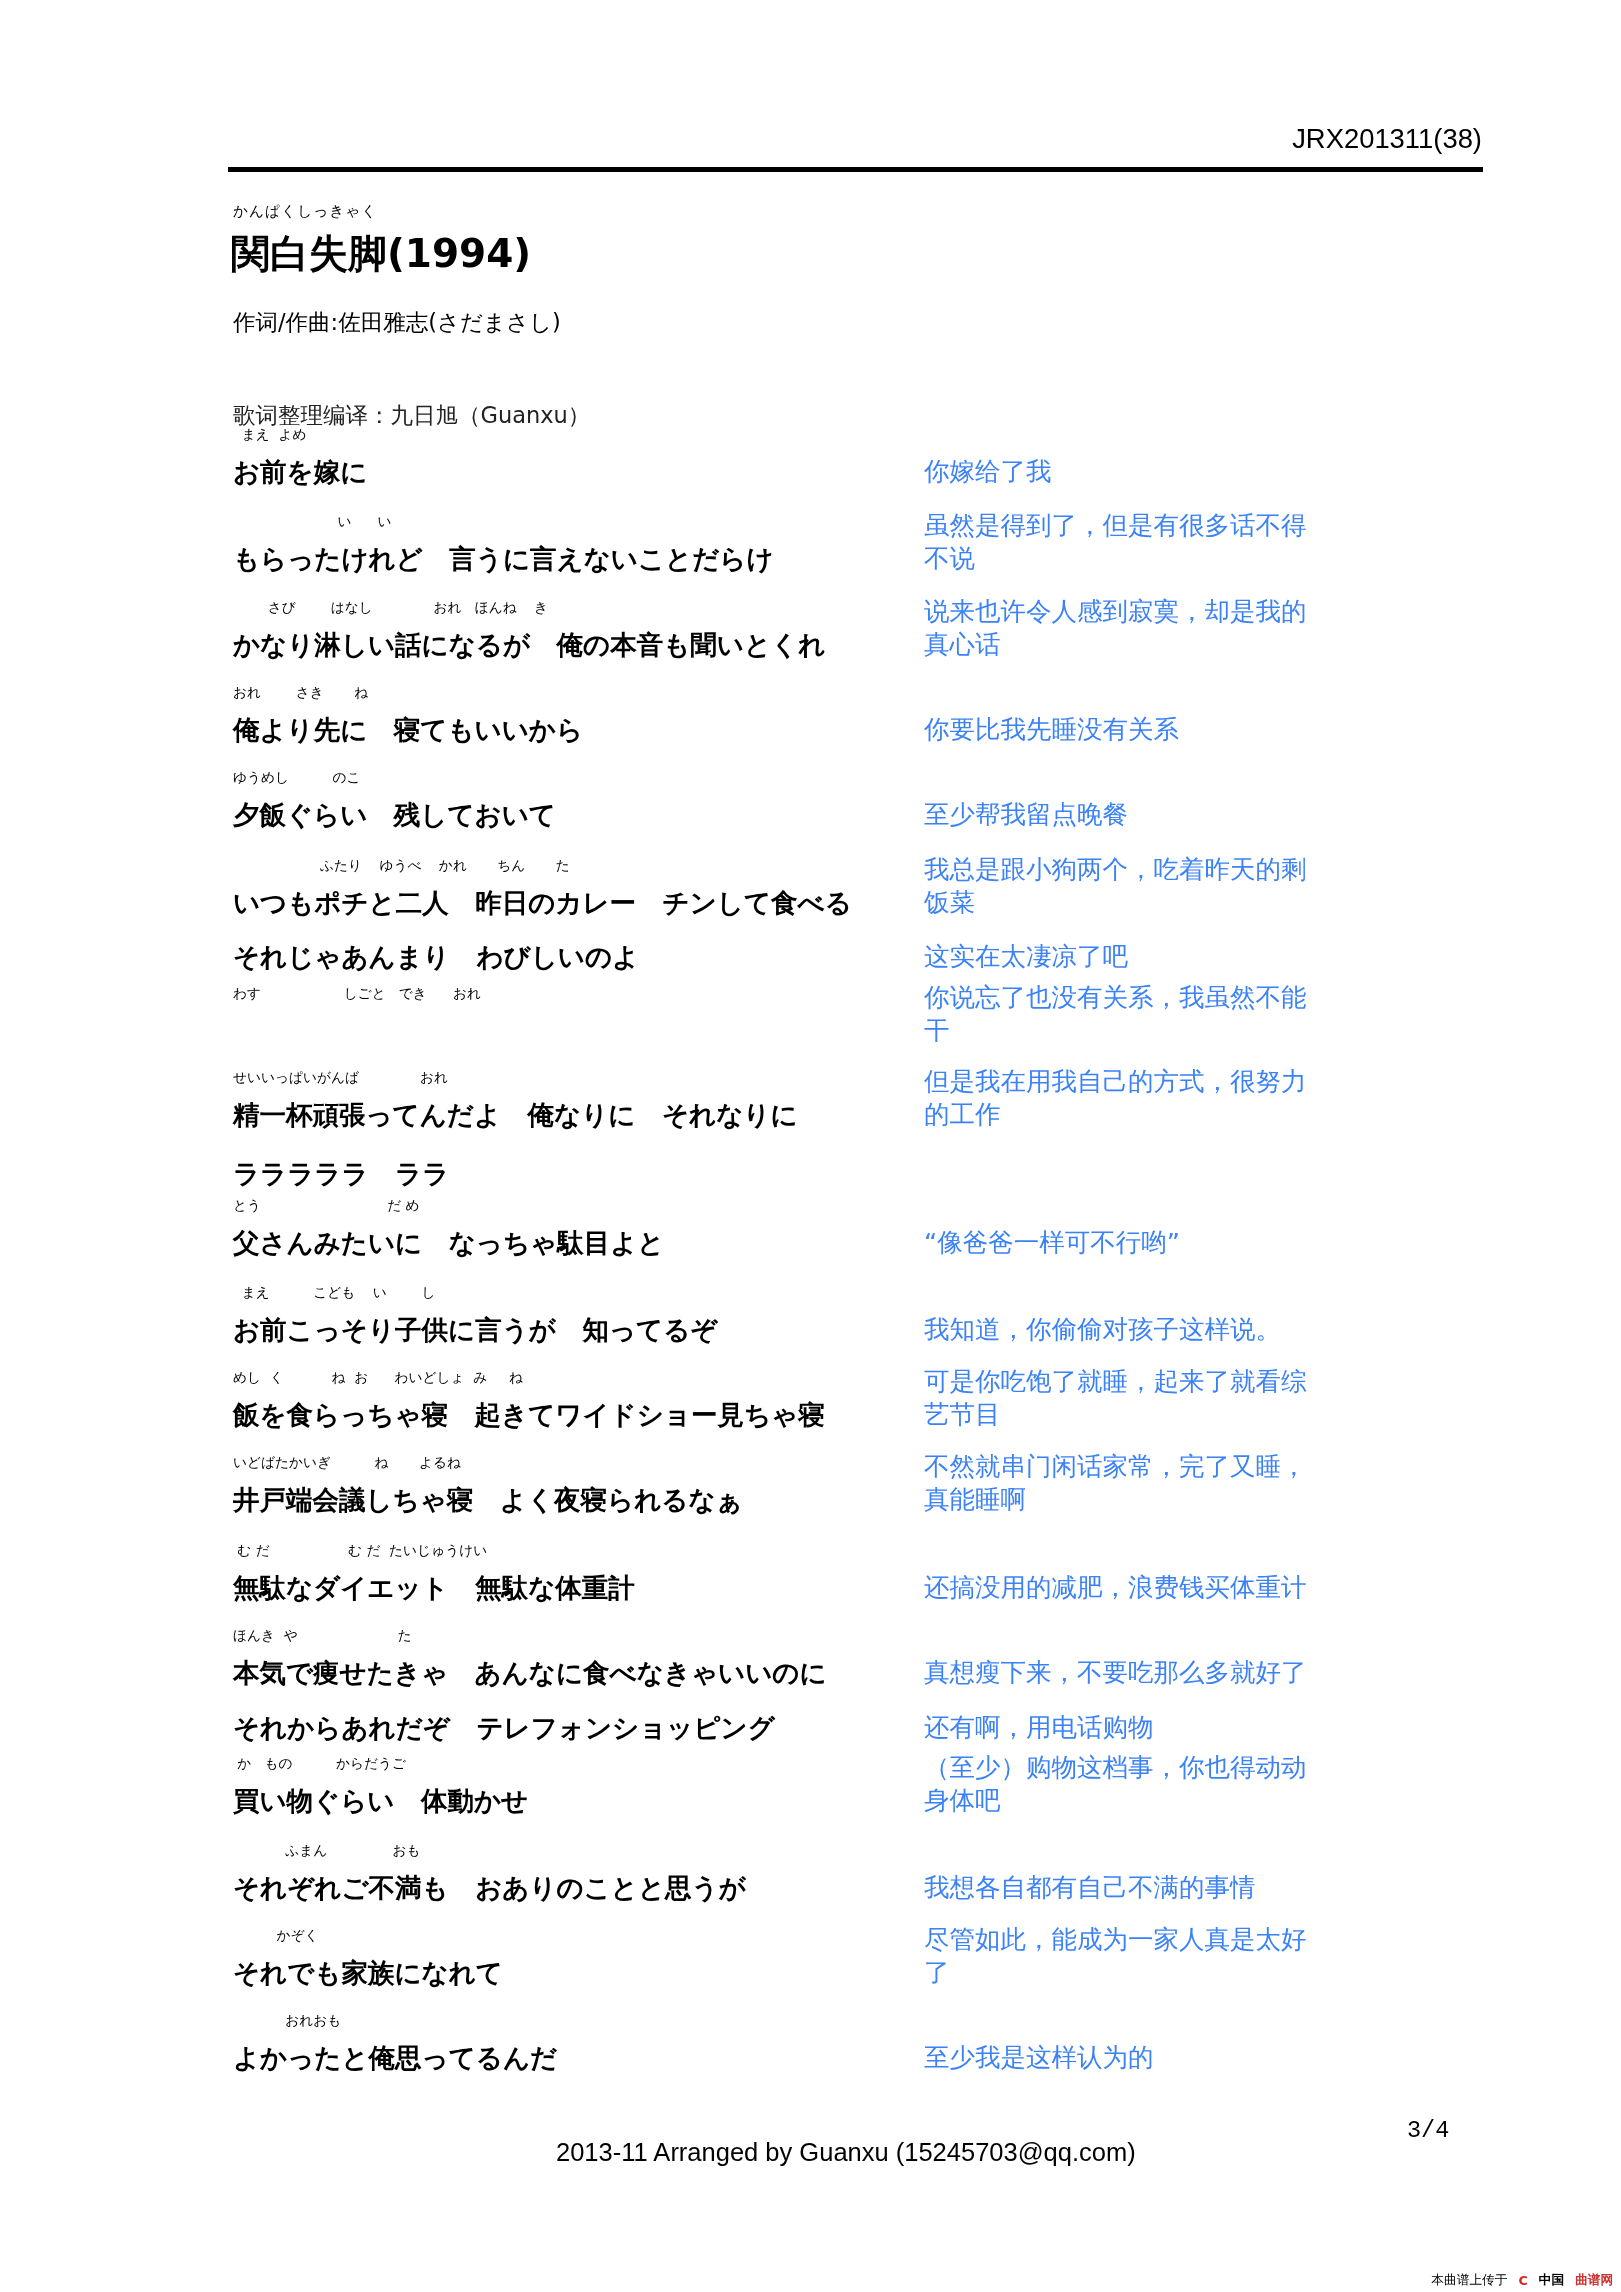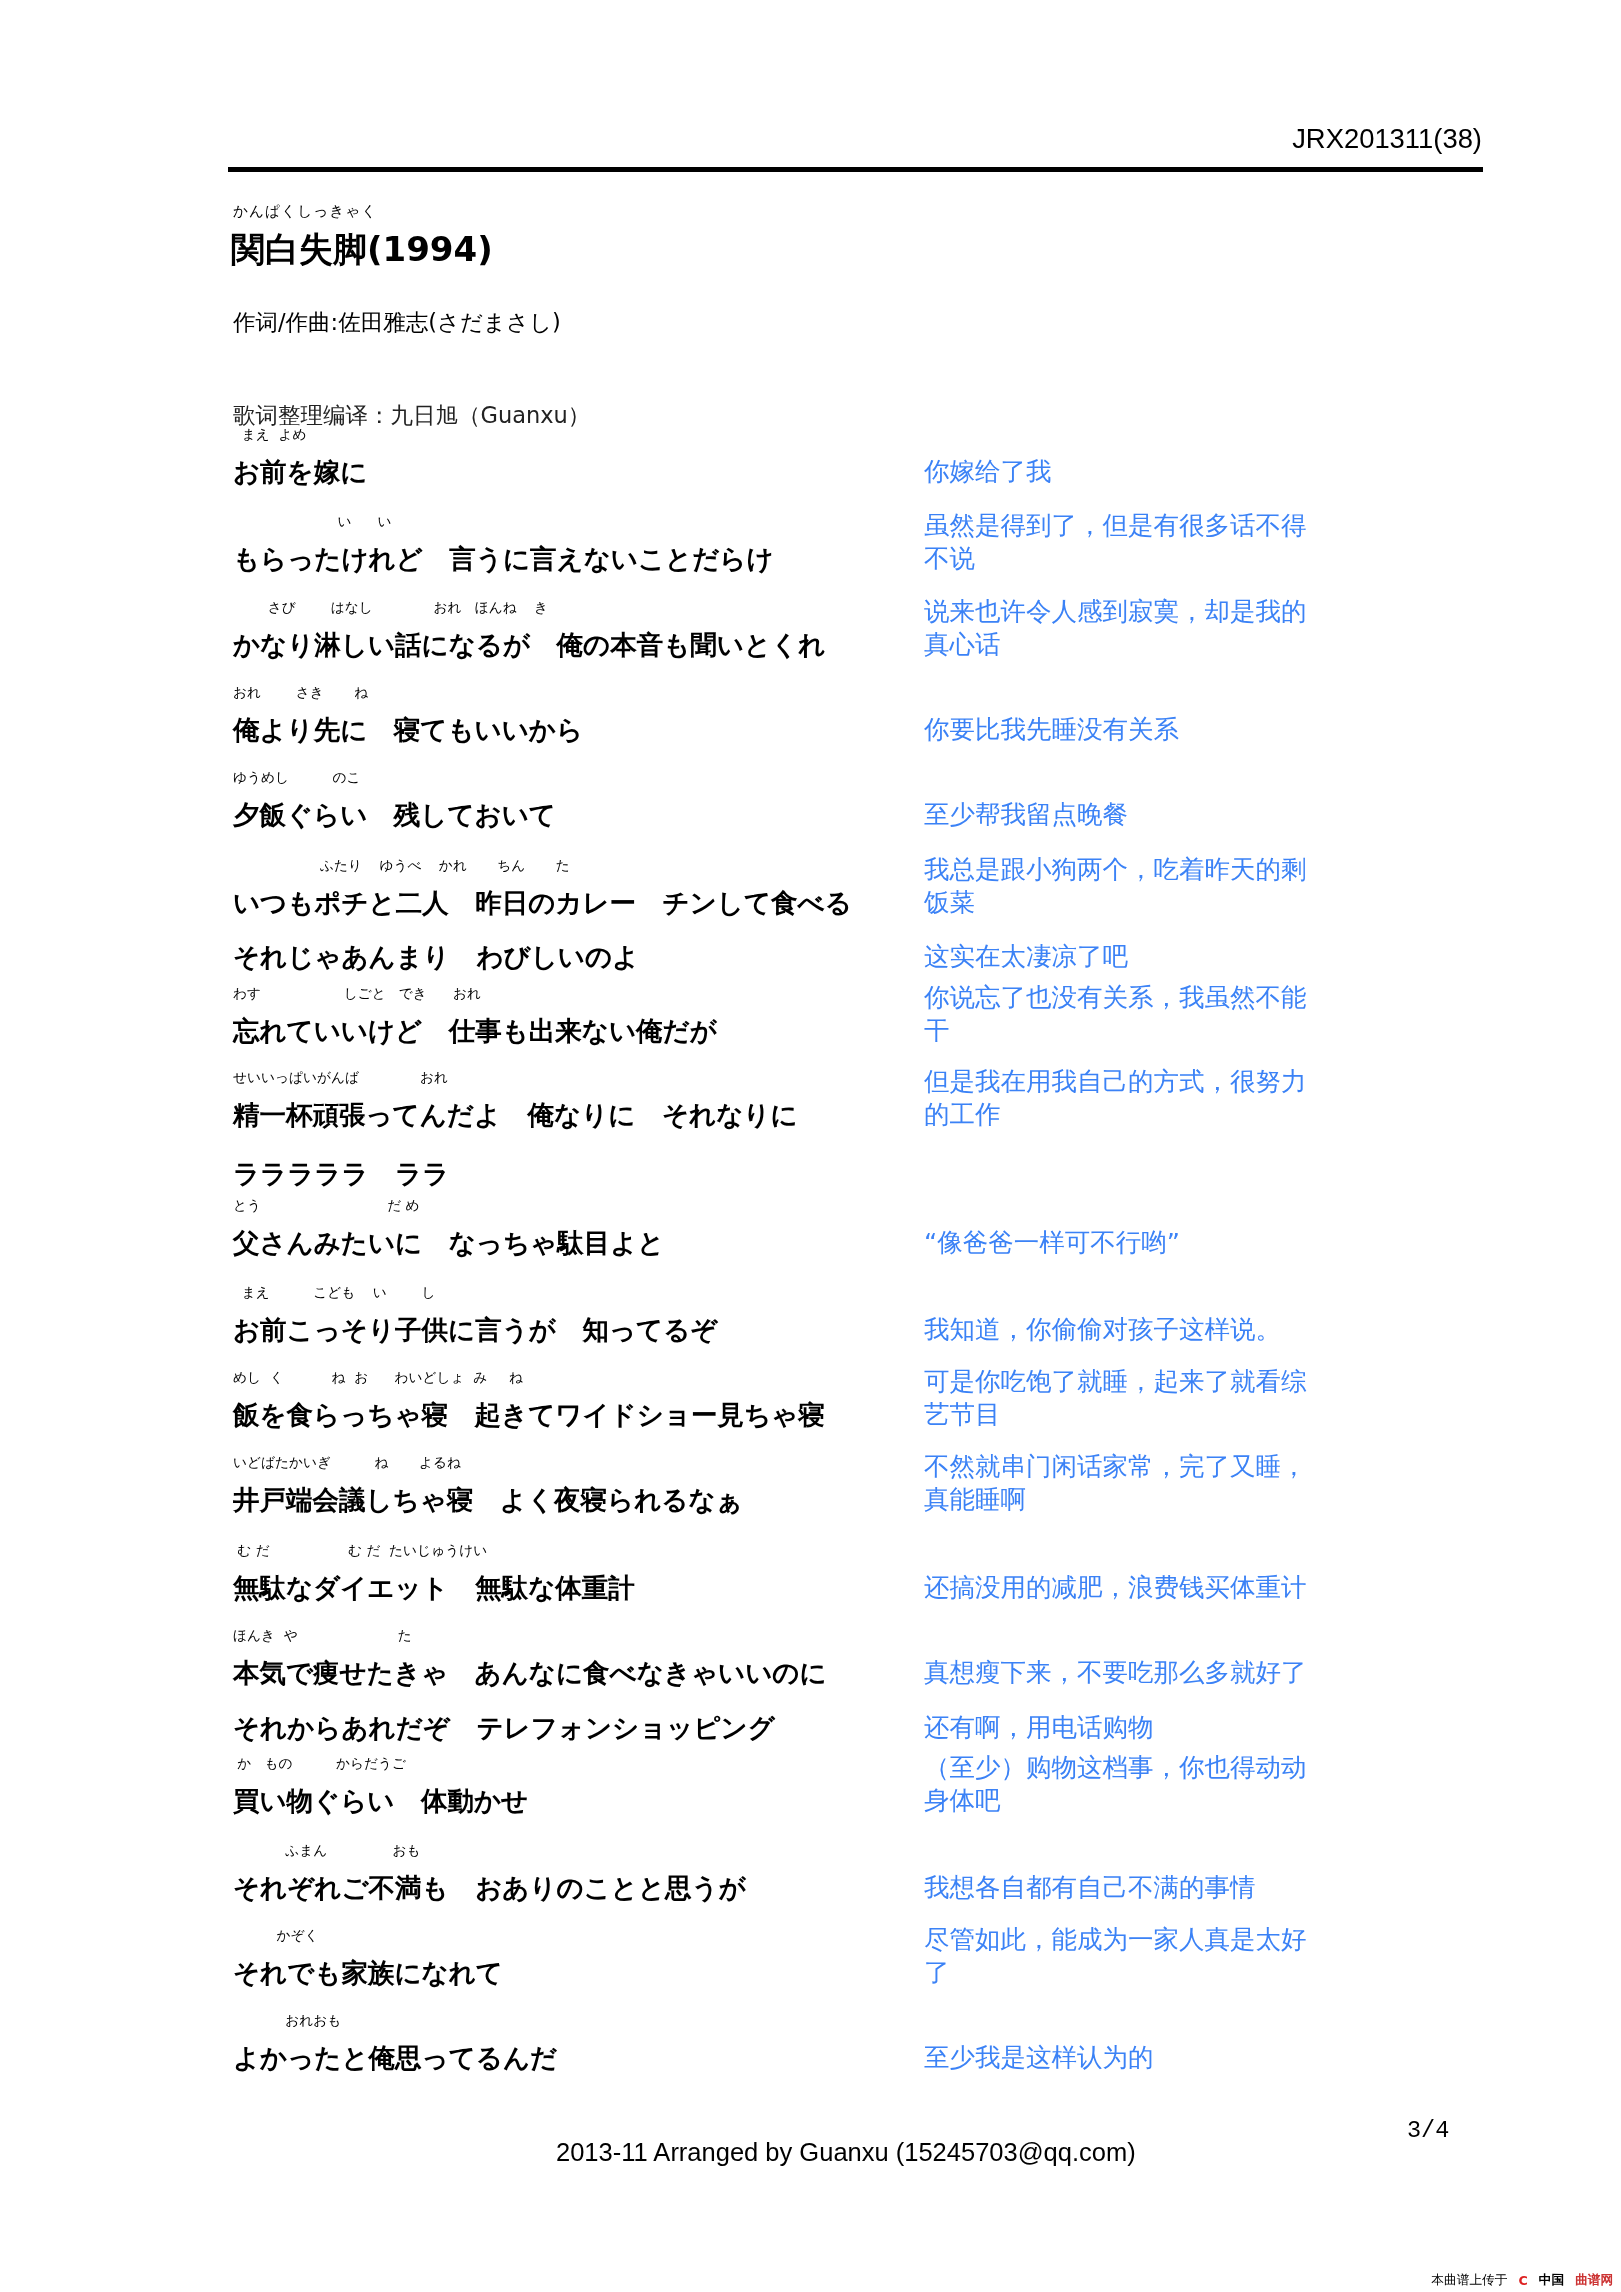--- a/index.html
+++ b/index.html
@@ -1,21 +1,21 @@
 <!DOCTYPE html>
 <html><head>
 <meta charset="utf-8">
 <style>
   html,body{margin:0;padding:0;background:#fff;}
   body{width:1621px;height:2293px;position:relative;overflow:hidden;color:#000;font-family:"DejaVu Sans",sans-serif;}
   .abs{position:absolute;white-space:nowrap;}
   .docid{right:139px;top:123px;font-family:"Liberation Sans",sans-serif;font-size:27.4px;}
   .rule{left:228px;top:167px;width:1255px;height:4.9px;background:#000;}
   .title-ruby{left:233px;top:202px;font-size:14.7px;letter-spacing:1px;}
-  .title{left:231px;top:227px;font-size:34px;font-weight:bold;}
+  .title{left:231px;top:227px;font-size:39px;font-weight:bold;}
   .credit{left:233px;font-size:22.5px;}
   .credit1{top:307px;}
   .credit2{top:372px;color:#222;margin-top:28px;}
   .row{position:absolute;left:0;width:1309px;height:59px;}
   .ja{position:absolute;left:233px;bottom:0;font-size:26.5px;font-weight:bold;line-height:33px;}
   .ruby{position:absolute;left:233px;top:-2px;font-size:13.7px;line-height:15.7px;letter-spacing:0;}
   .zh{position:absolute;left:924px;bottom:0;font-size:25.5px;line-height:33px;color:#3b82f6;}
   .footer{left:556px;top:2138px;font-family:"Liberation Sans",sans-serif;font-size:25.5px;}
   .pagenum{left:1407px;top:2117px;font-family:Liberation Mono, monospace;font-size:23.5px;}
   .wm{right:7.8px;top:2272px;font-size:12.7px;display:flex;align-items:center;gap:11px;}
@@ -65,21 +65,20 @@
       <span class="ja">いつもポチと二人　昨日のカレー　チンして食べる</span>
       <span class="zh">我总是跟小狗两个，吃着昨天的剩饭菜</span>
     </div>
   <div class="row" style="top:914px">
       <span class="ruby" style="white-space:pre"></span>
       <span class="ja">それじゃあんまり　わびしいのよ</span>
       <span class="zh">这实在太凄凉了吧</span>
     </div>
   <div class="row" style="top:988px">
       <span class="ruby" style="white-space:pre">わす                   しごと   でき      おれ</span>
-      <span class="ja">忘れていいけど　仕事も出来ない俺だが</span>
       <span class="zh">你说忘了也没有关系，我虽然不能干</span>
     </div>
   <div class="row" style="top:1072px">
       <span class="ruby" style="white-space:pre">せいいっぱいがんば              おれ</span>
       <span class="ja">精一杯頑張ってんだよ　俺なりに　それなりに</span>
       <span class="zh">但是我在用我自己的方式，很努力的工作</span>
     </div>
   <div class="row" style="top:1131px">
       <span class="ruby" style="white-space:pre"></span>
       <span class="ja">ラララララ　ララ</span>

